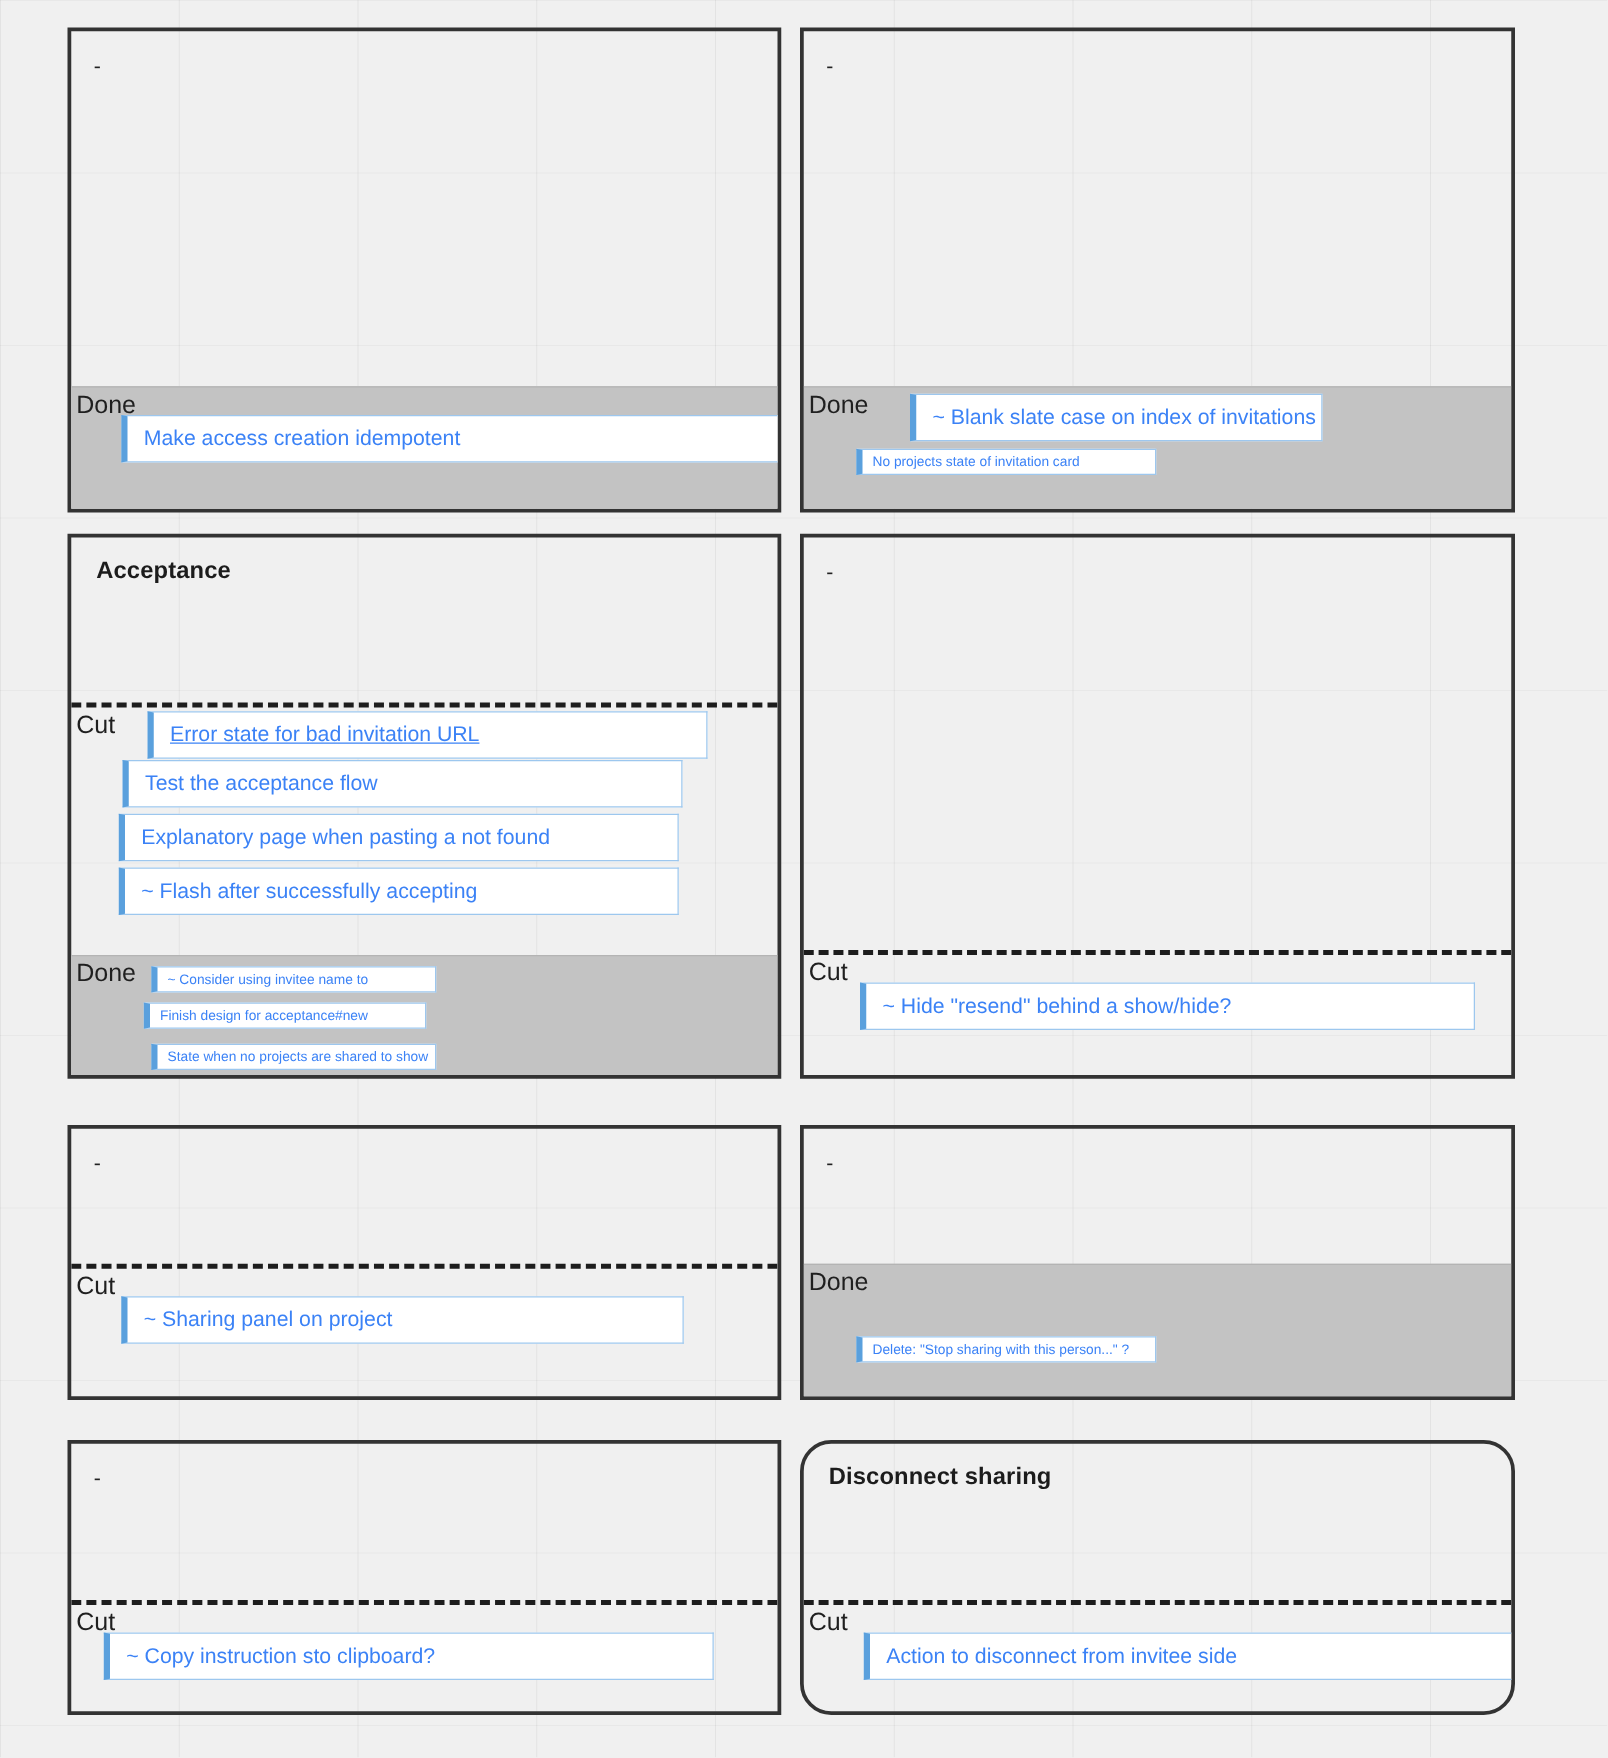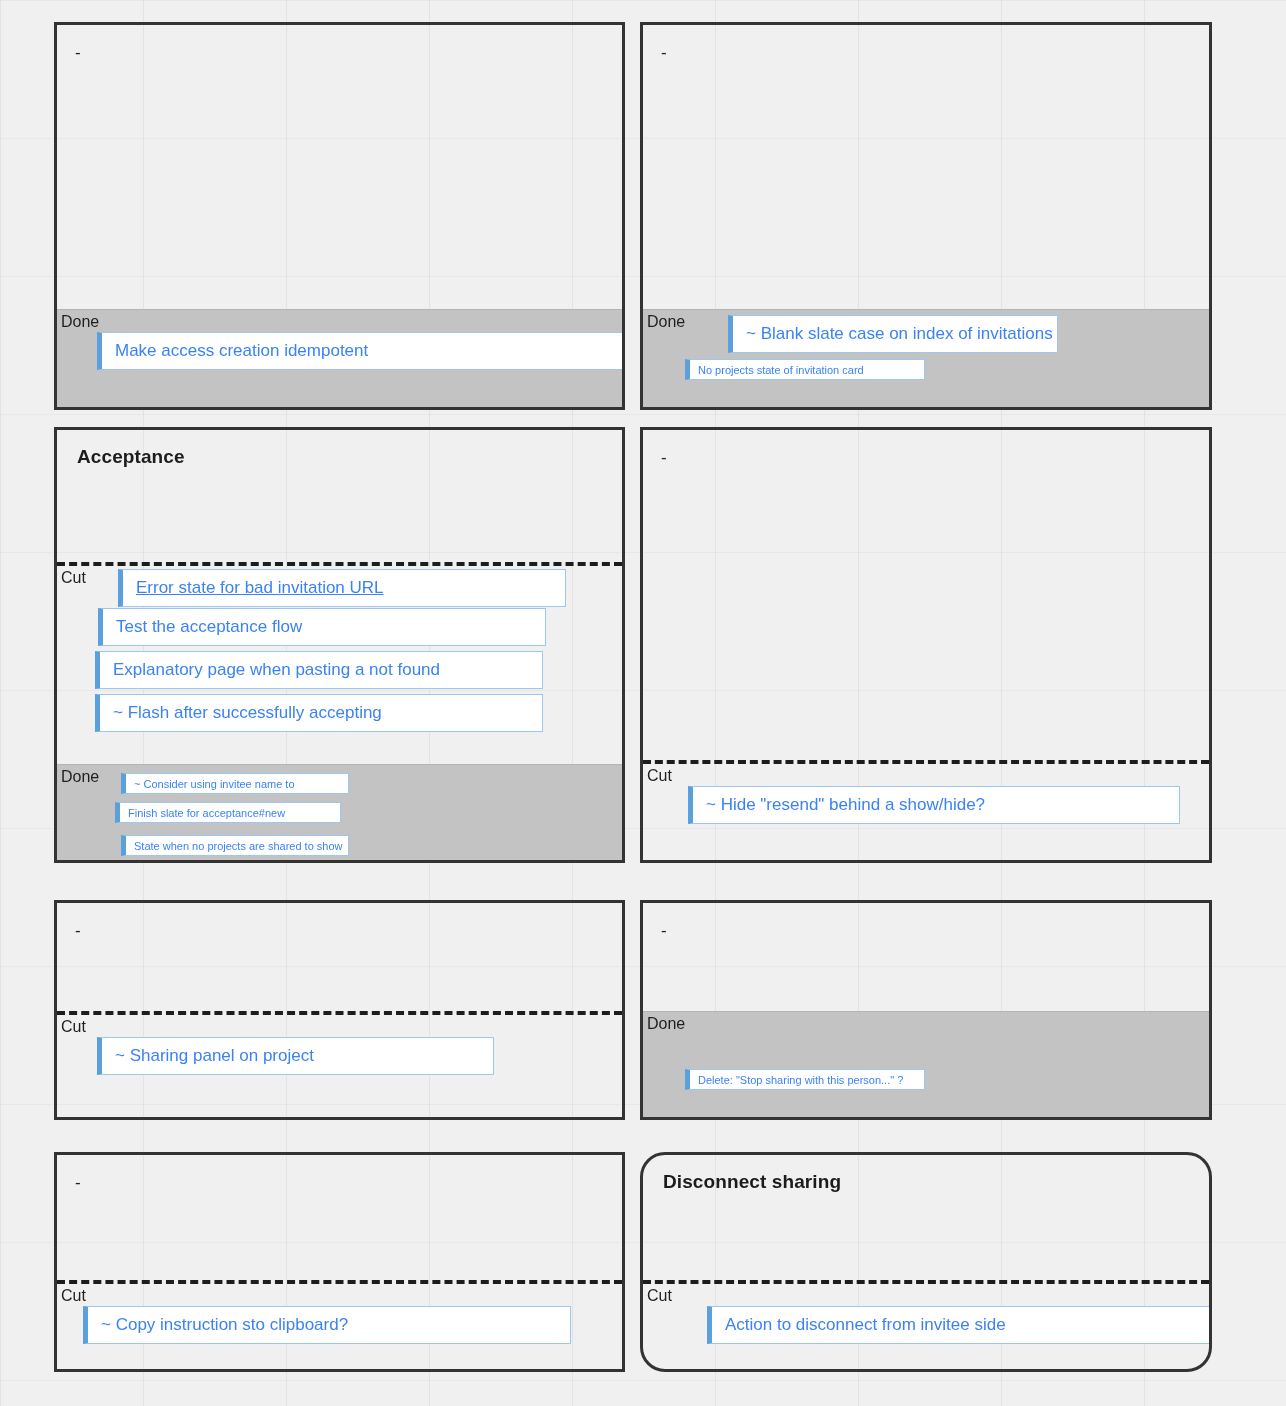--- a/index.html
+++ b/index.html
@@ -59,21 +59,21 @@
     border-top: 1px solid #b4b4b4;
   }
   .lane.cut {
     background: transparent;
     border-top: 4px dashed #1d1d1d;
   }
   .lane-label {
     position: absolute;
     left: 4px;
     top: 4px;
-    font-size: 16px;
+    font-size: 20px;
     color: #1f1f1f;
     line-height: 1;
     white-space: nowrap;
   }
 
   
   .card {
     position: absolute;
     box-sizing: border-box;
     background: #ffffff;
@@ -119,38 +119,38 @@
       <div class="lane-label">Cut</div>
       <div class="card big" style="left:61px; top:3px; width:448px;text-decoration:underline;">Error state for bad invitation URL</div>
       <div class="card big" style="left:41px; top:42px; width:448px;">Test the acceptance flow</div>
       <div class="card big" style="left:38px; top:85px; width:448px;">Explanatory page when pasting a not found</div>
       <div class="card big" style="left:38px; top:128px; width:448px;">~ Flash after successfully accepting</div>
     </div>
 
     <div class="lane done" style="top:334px; height:96px;">
       <div class="lane-label">Done</div>
       <div class="card small" style="left:64px; top:8px; width:228px;">~ Consider using invitee name to</div>
-      <div class="card small" style="left:58px; top:37px; width:226px;">Finish slate for acceptance#new</div>
+      <div class="card small" style="left:58px; top:37px; width:226px;">Finish design for acceptance#new</div>
       <div class="card small" style="left:64px; top:70px; width:228px;">State when no projects are shared to show</div>
     </div>
   </div>
 
   <div class="panel" style="left:640px; top:427px; width:572px; height:436px;">
     <div class="panel-title placeholder">-</div>
     <div class="lane cut" style="top:330px; height:100px;">
       <div class="lane-label">Cut</div>
       <div class="card big" style="left:45px; top:22px; width:492px;">~ Hide "resend" behind a show/hide?</div>
     </div>
   </div>
 
   <div class="panel" style="left:54px; top:900px; width:571px; height:220px;">
     <div class="panel-title placeholder">-</div>
     <div class="lane cut" style="top:108px; height:106px;">
       <div class="lane-label">Cut</div>
-      <div class="card big" style="left:40px; top:22px; width:397px;text-align:right;">~ Sharing panel on project</div>
+      <div class="card big" style="left:40px; top:22px; width:450px;text-align:right;">~ Sharing panel on project</div>
     </div>
   </div>
 
   <div class="panel" style="left:640px; top:900px; width:572px; height:220px;">
     <div class="panel-title placeholder">-</div>
     <div class="lane done" style="top:108px; height:107px;">
       <div class="lane-label">Done</div>
       <div class="card small" style="left:42px; top:57px; width:240px;">Delete: "Stop sharing with this person..." ?</div>
     </div>
   </div>
@@ -160,17 +160,17 @@
     <div class="lane cut" style="top:125px; height:95px;">
       <div class="lane-label">Cut</div>
       <div class="card big" style="left:26px; top:22px; width:488px;">~ Copy instruction sto clipboard?</div>
     </div>
   </div>
 
   <div class="panel" style="left:640px; top:1152px; width:572px; height:220px;border-radius:25px;">
     <div class="panel-title">Disconnect sharing</div>
     <div class="lane cut" style="top:125px; height:95px;">
       <div class="lane-label">Cut</div>
-      <div class="card big" style="left:64px; top:22px; width:539px;">Action to disconnect from invitee side</div>
+      <div class="card big" style="left:48px; top:22px; width:539px;">Action to disconnect from invitee side</div>
     </div>
   </div>
 
 </div>
 
 </body></html>

